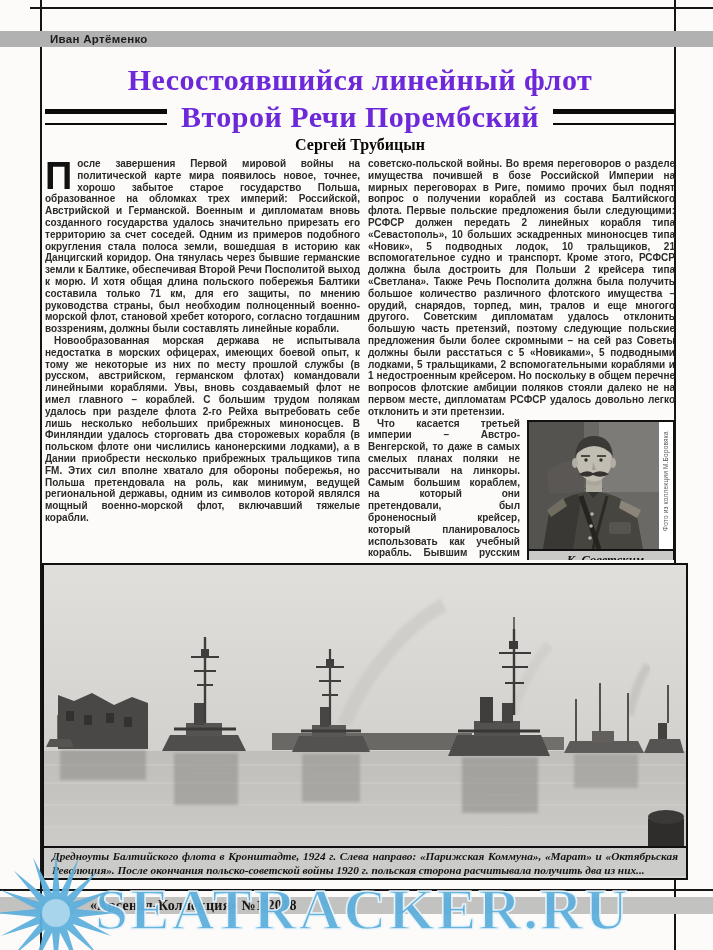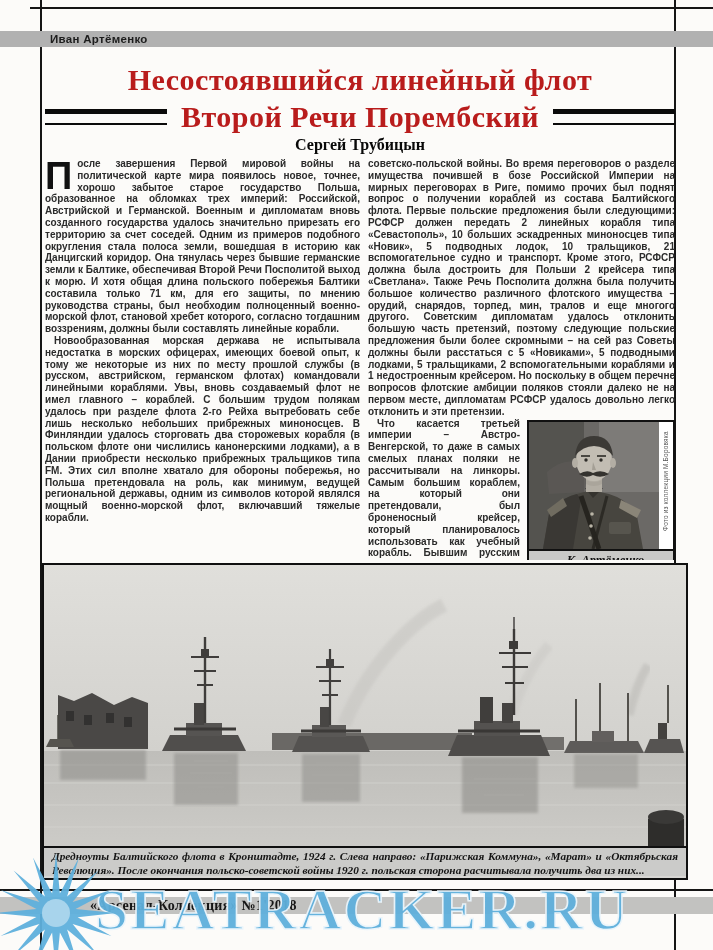--- a/index.html
+++ b/index.html
@@ -18,21 +18,21 @@
     position:absolute;left:0;top:31px;width:713px;height:16px;background:#b1b1b1;
   }
   .byline-bar span{
     display:block;padding-left:50px;font-size:11.5px;font-weight:bold;
     line-height:17px;color:#1d1d1d;letter-spacing:.3px;
   }
 
   
   .title{
     position:absolute;left:45px;top:62px;width:630px;text-align:center;
-    font-family:"Liberation Serif", serif;font-weight:bold;color:#b91c1c;
+    font-family:"Liberation Serif", serif;font-weight:bold;color:#6d28d9;
   }
   .title .line1{font-size:30px;line-height:36px;letter-spacing:.5px;}
   .title .line2-row{display:flex;align-items:center;margin-top:1px;}
   .title .line2{font-size:30px;line-height:36px;padding:0 14px;white-space:nowrap;letter-spacing:.5px;}
   .dbl-rule{flex:1;height:9px;border-top:5px solid #0a0a0a;border-bottom:2px solid #0a0a0a;}
   .author{
     position:absolute;left:45px;top:136px;width:630px;text-align:center;
     font-family:"Liberation Serif", serif;font-weight:bold;font-size:16px;color:#090909;
   }
 
@@ -169,21 +169,21 @@
             <circle cx="72" cy="38" r="1.7" fill="#2e2c28"></circle>
 
             <path d="M64 40 L63 48 L67 48 Z" fill="#a49f95"></path>
 
             <path d="M50 52 Q58 47 64 51 Q72 47 80 52 Q72 57 64 53 Q57 57 50 52 Z" fill="#35332f"></path>
 
             <path d="M57 58 Q65 62 73 58 L73 62 Q65 66 57 62 Z" fill="#aaa59b"></path>
           </svg>
           <span class="portrait-credit">Фото из коллекции М.Боровяка</span>
         </span>
-        <span class="portrait-caption">К. Артёменко</span>
+        <span class="portrait-caption">К. Советским</span>
       </span>
       <span>Что касается третьей империи – Австро-Венгерской, то даже в самых смелых планах поляки не рассчитывали на линкоры. Самым большим кораблем, на который они претендовали, был броненосный крейсер, который планировалось использовать как учебный корабль. Бывшим русским адмиралом и первым командиром линейного</span>
     </p>
   </div>
 
   <div class="photo-frame">
     <svg width="642" height="281" viewBox="0 0 642 281" aria-hidden="true">
       <defs>
         <linearGradient id="sky" x1="0" y1="0" x2="0" y2="1">
           <stop offset="0" stop-color="#e0dfdb"></stop>

